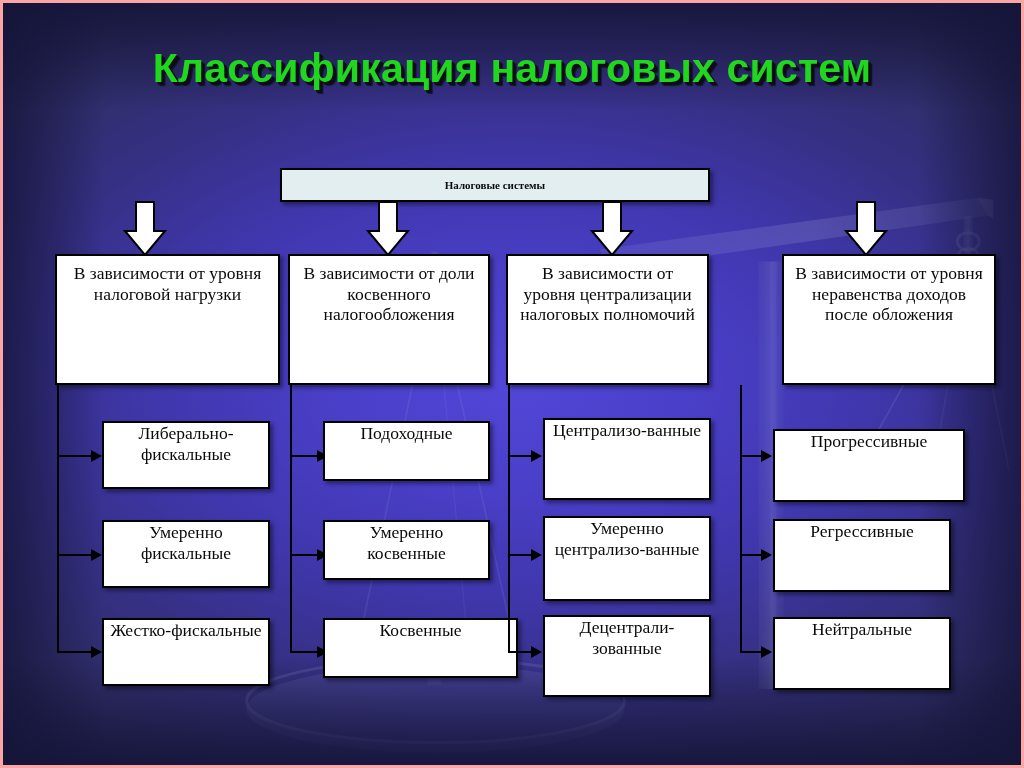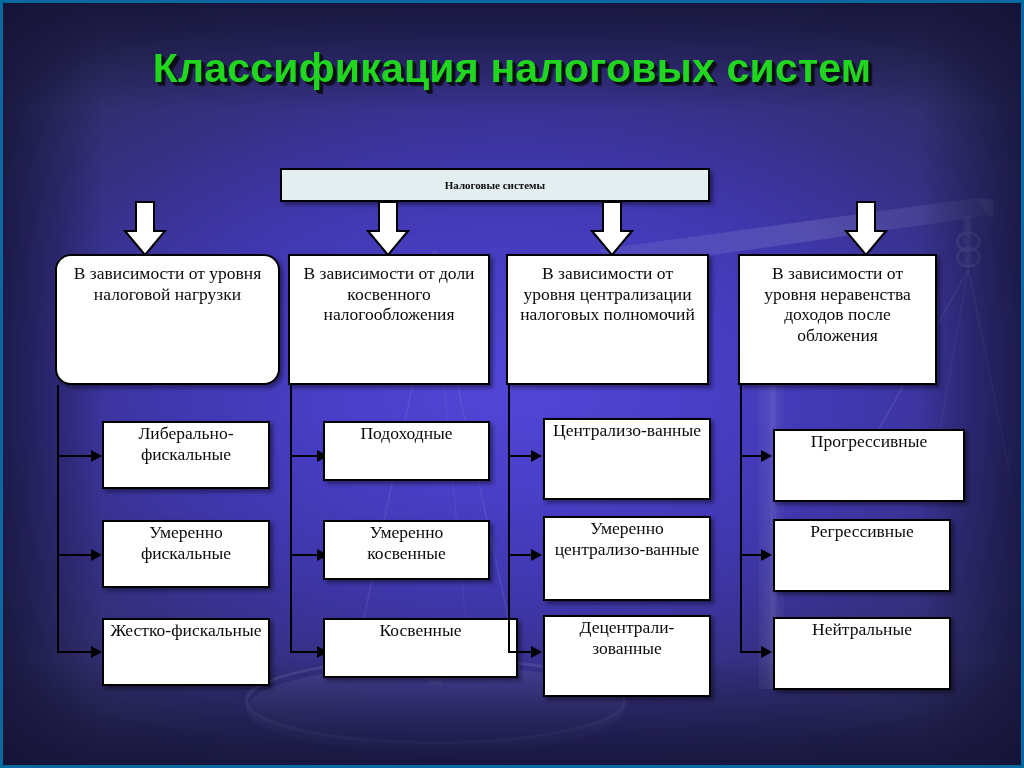--- a/index.html
+++ b/index.html
@@ -8,21 +8,21 @@
     padding: 0;
     background: #000000;
   }
   #slide {
     position: relative;
     width: 1024px;
     height: 768px;
     overflow: hidden;
     background: #7f1d1d;
     font-family: "Liberation Serif", "DejaVu Serif", serif;
-    border: 3px solid #0369a1;
+    border: 3px solid #fca5a5;
     box-sizing: border-box;
   }
 
   
   #bg-base {
     position: absolute;
     inset: 0;
     background:
       radial-gradient(ellipse 78% 62% at 50% 50%,
           #5246d8 0%,
@@ -85,24 +85,24 @@
     display: flex; align-items: center; justify-content: center;
   }
   #root-box .txt { padding: 0; }
 
   .cat-box {
     top: 251px;
     height: 131px;
     font-size: 17.5px;
   }
   .cat-box .txt { padding-top: 7px; }
-  #cat-0 { left: 52px;  width: 225px; border-radius: 16px; }
+  #cat-0 { left: 52px;  width: 225px; }
   #cat-1 { left: 285px; width: 202px; }
   #cat-2 { left: 503px; width: 203px; }
-  #cat-3 { left: 735px; width: 199px; }
+  #cat-3 { left: 779px; width: 214px; }
 
   .leaf-box { font-size: 17.5px; }
   .leaf-box .txt { padding-top: 0; }
 
   
   .vline  { position: absolute; width: 2px;  background: #000; }
   .hline  { position: absolute; height: 2px; background: #000; }
   .arrowhead {
     position: absolute;
     width: 0; height: 0;

